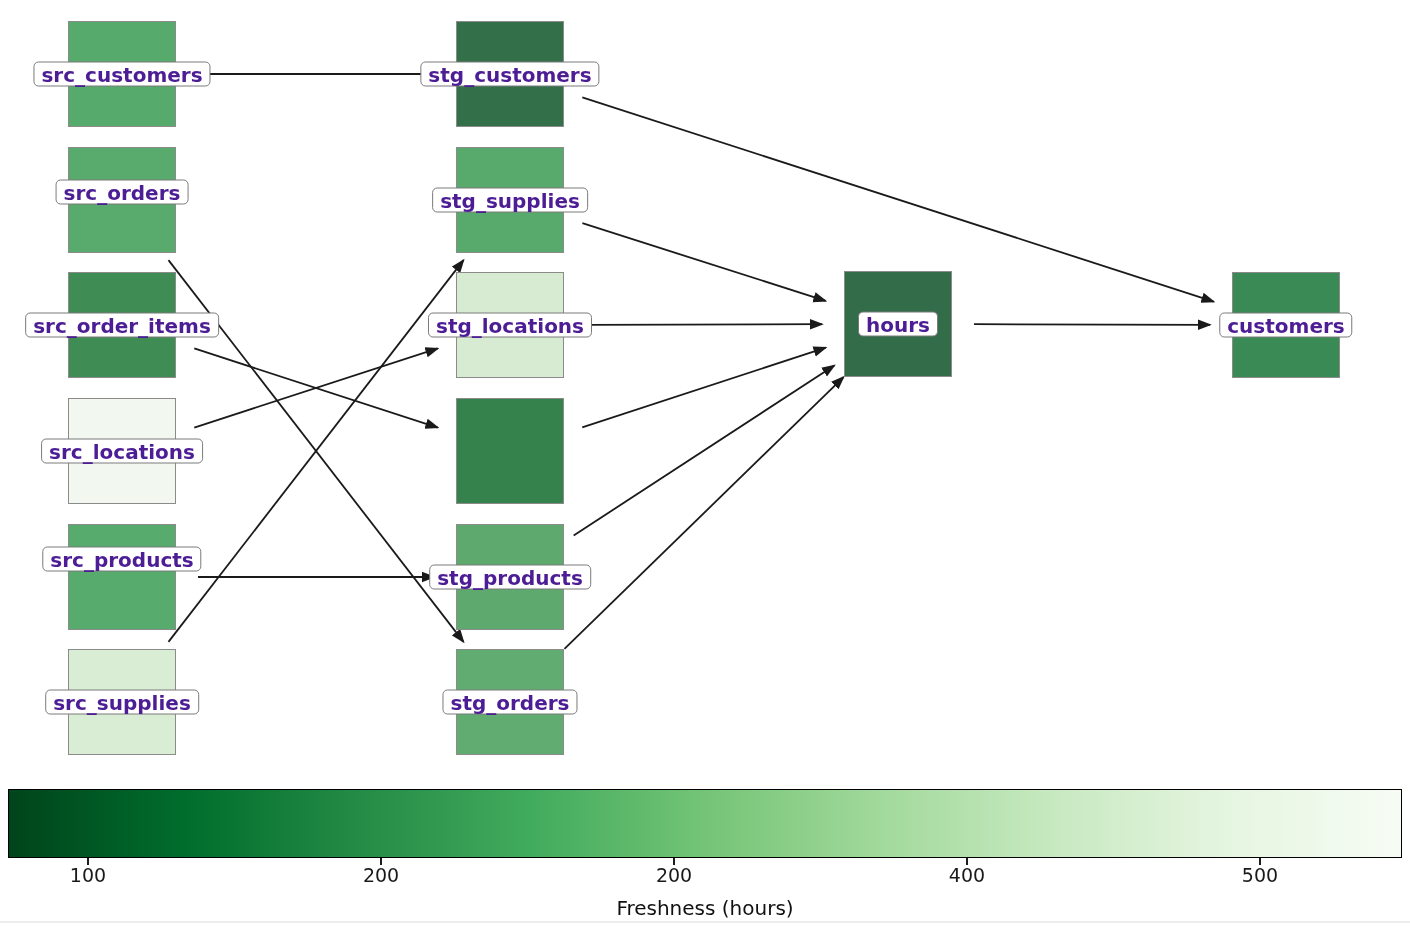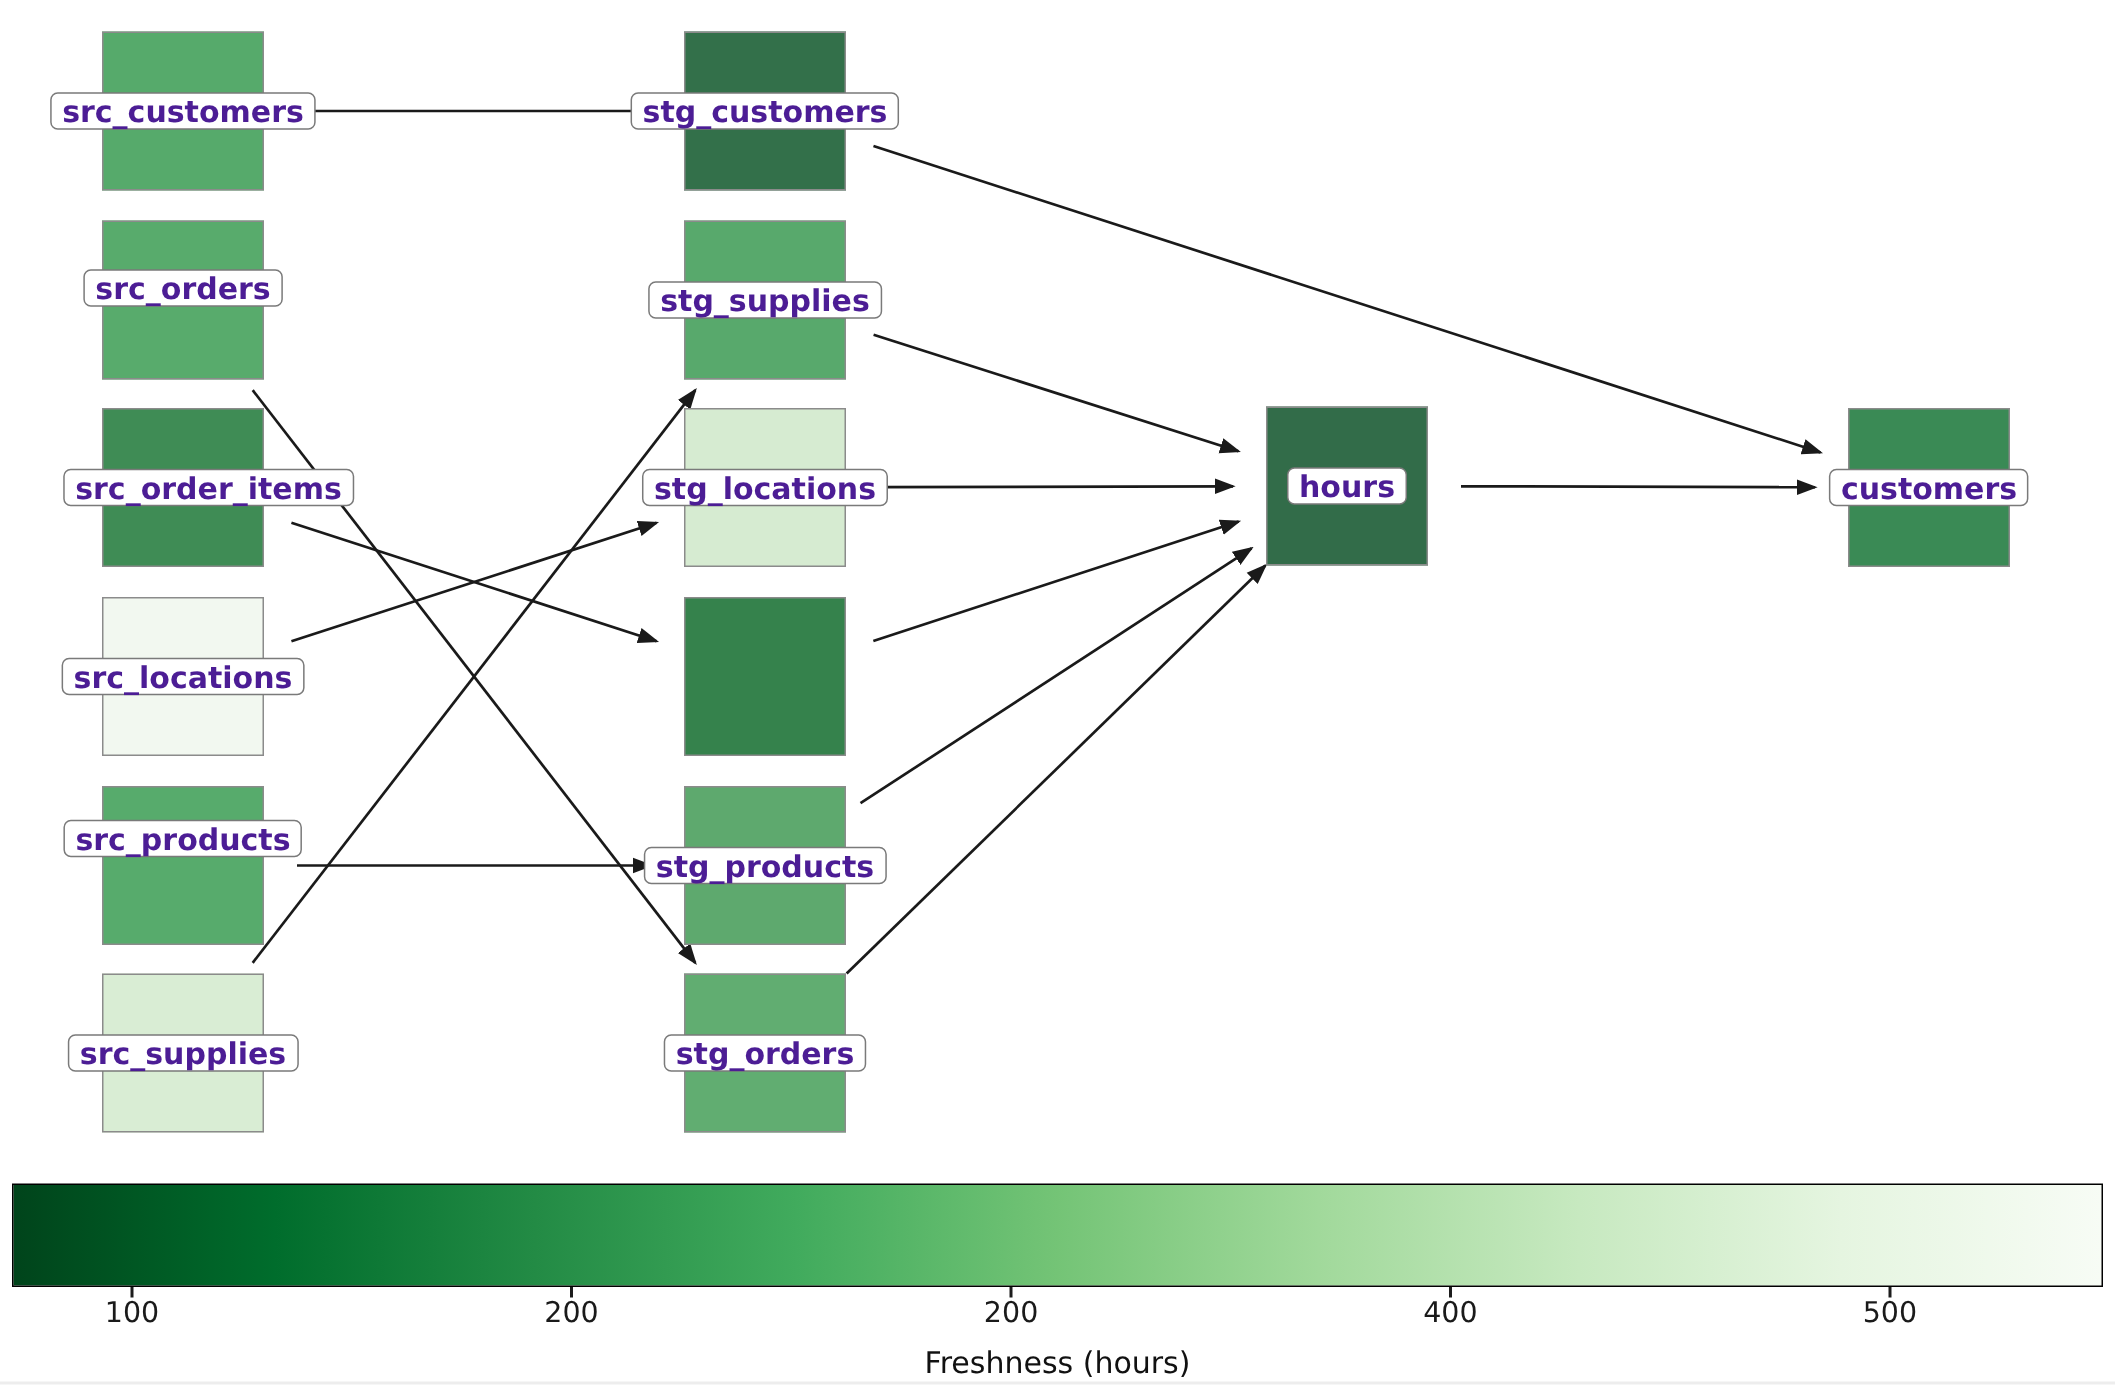--- a/index.html
+++ b/index.html
@@ -81,21 +81,21 @@
     <div class="node" style="left: 456px; top: 21px; width: 108px; height: 106px; background: rgb(51, 112, 74);"></div>
     <div class="node" style="left: 456px; top: 147px; width: 108px; height: 106px; background: rgb(88, 169, 108);"></div>
     <div class="node" style="left: 456px; top: 272px; width: 108px; height: 106px; background: rgb(214, 235, 209);"></div>
     <div class="node" style="left: 456px; top: 398px; width: 108px; height: 106px; background: rgb(53, 130, 76);"></div>
     <div class="node" style="left: 456px; top: 524px; width: 108px; height: 106px; background: rgb(94, 169, 110);"></div>
     <div class="node" style="left: 456px; top: 649px; width: 108px; height: 106px; background: rgb(97, 173, 113);"></div>
     <div class="node" style="left: 844px; top: 271px; width: 108px; height: 106px; background: rgb(50, 108, 73);"></div>
     <div class="node" style="left: 1232px; top: 272px; width: 108px; height: 106px; background: rgb(58, 138, 85);"></div>
     <div class="node-label" style="left: 122px; top: 74px;">src_customers</div>
     <div class="node-label" style="left: 122px; top: 192px;">src_orders</div>
-    <div class="node-label" style="left: 139px; top: 325px;">src_order_items</div>
+    <div class="node-label" style="left: 122px; top: 325px;">src_order_items</div>
     <div class="node-label" style="left: 122px; top: 451px;">src_locations</div>
     <div class="node-label" style="left: 122px; top: 559px;">src_products</div>
     <div class="node-label" style="left: 122px; top: 702px;">src_supplies</div>
     <div class="node-label" style="left: 510px; top: 74px;">stg_customers</div>
     <div class="node-label" style="left: 510px; top: 200px;">stg_supplies</div>
     <div class="node-label" style="left: 510px; top: 325px;">stg_locations</div>
     <div class="node-label" style="left: 510px; top: 577px;">stg_products</div>
     <div class="node-label" style="left: 510px; top: 702px;">stg_orders</div>
     <div class="node-label" style="left: 898px; top: 324px;">hours</div>
     <div class="node-label" style="left: 1286px; top: 325px;">customers</div>

